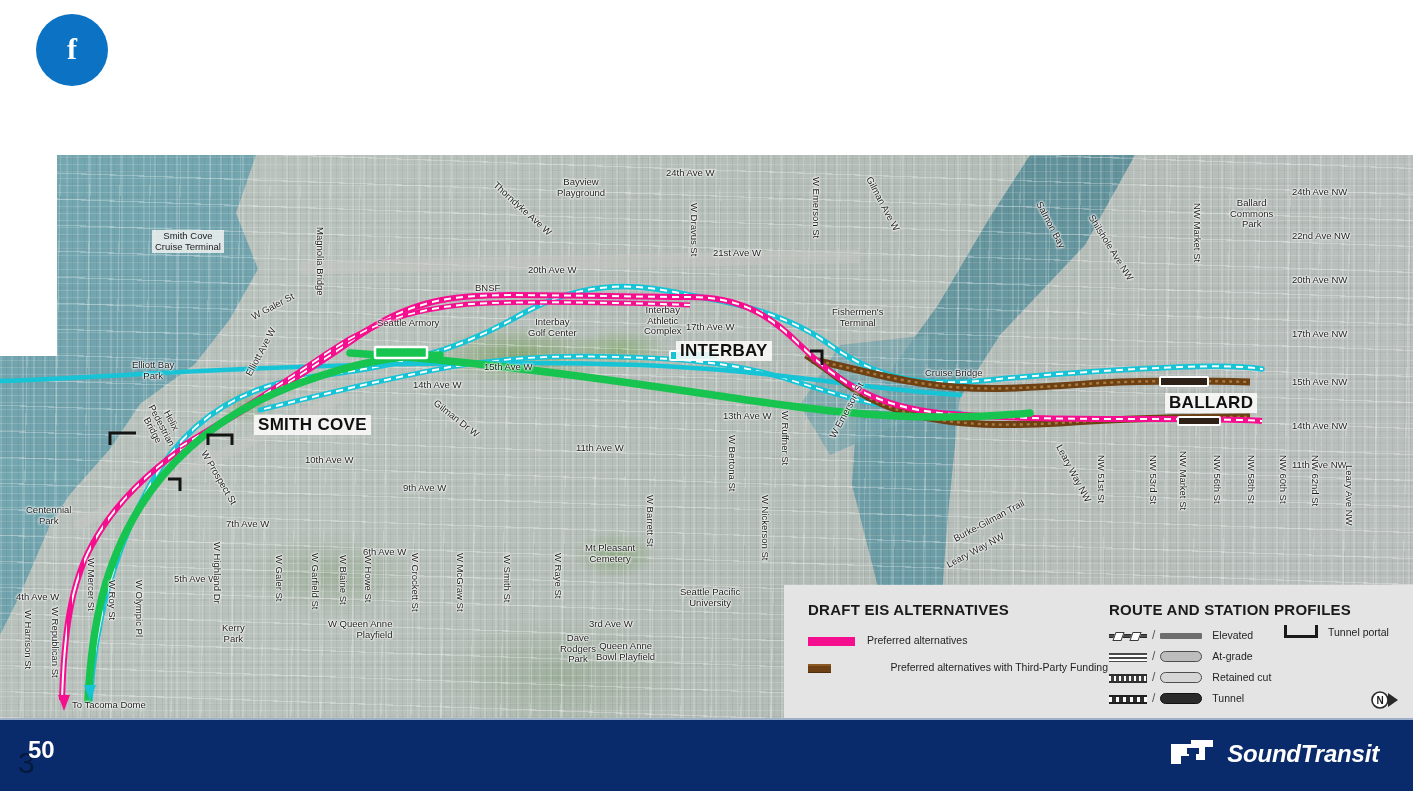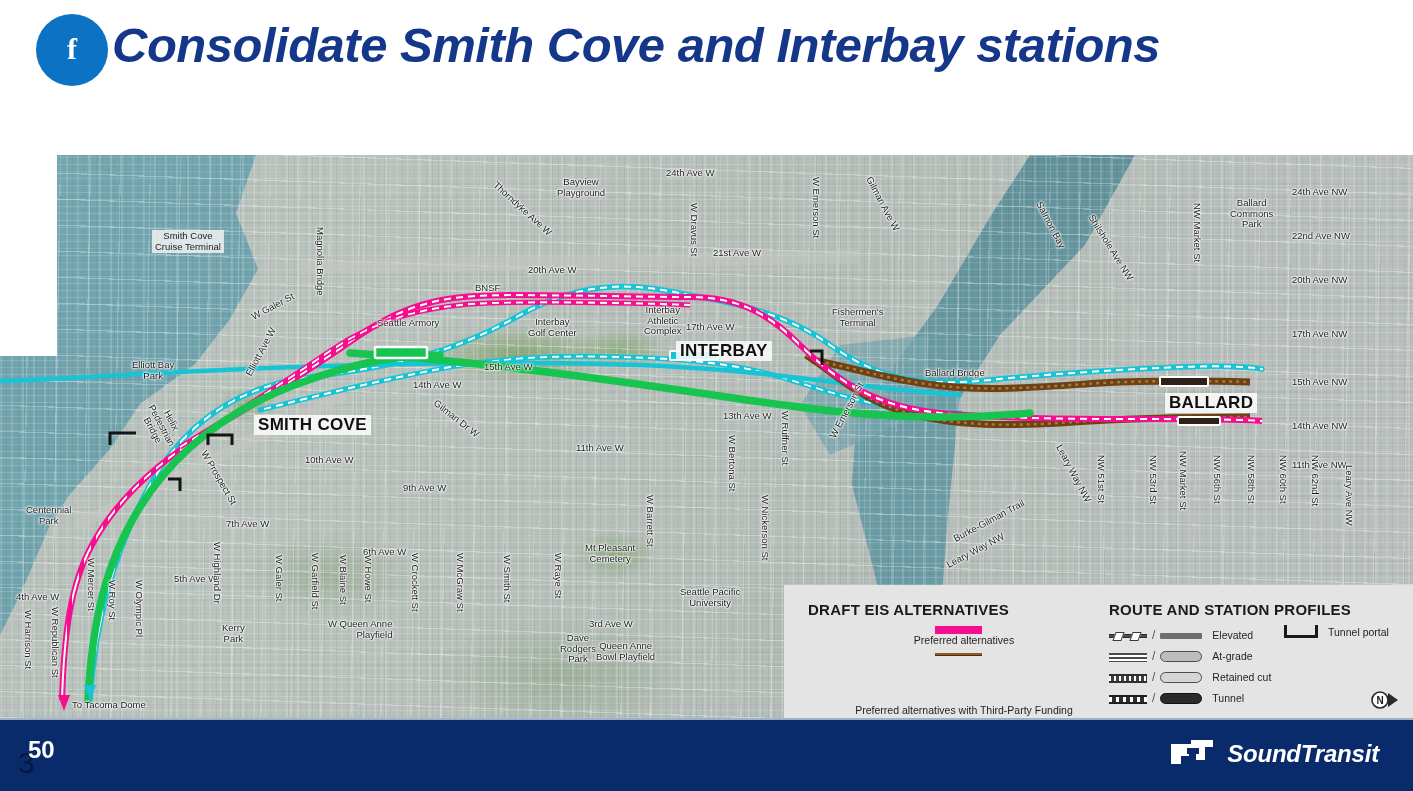--- a/index.html
+++ b/index.html
@@ -98,21 +98,21 @@
   
   .cover-box { position:absolute; left:0; top:0px; width:57px; height:201px;
     background:#ffffff; }
 
   
   .legend { position:absolute; left:784px; top:430px; width:629px; height:133px;
     background:#e4e4e4; }
   .legend-col { position:absolute; }
   .legend-title { font-size:15px; font-weight:bold; color:#1a1a1a;
     letter-spacing:.25px; font-family:"Liberation Sans", sans-serif; }
-  .legend-row { display:flex; align-items:center; height:20px;flex-direction:column; }
+  .legend-row { display:flex; align-items:flex-end; height:20px; }
   .legend-text { font-size:10.5px; color:#1f1f1f; margin-left:12px;
     font-family:"Liberation Sans", sans-serif; white-space:nowrap; }
   .swatch { width:47px; height:9px; display:inline-block; }
   .sw-pink { background:#f50f8e; }
   .sw-brown { background:#6d4114; border-top:2px solid #8a5a22; border-bottom:1px solid #4e2d0c; }
   .sw-cyan { background:#19c8d8; }
 
   .prof-row { display:flex; align-items:center; height:20px; }
   .prof-line { width:38px; height:9px; position:relative; }
   .prof-slash { margin:0 5px; color:#555; font-size:12px; }
@@ -158,21 +158,20 @@
 </style>
 </head>
 <body>
 
 <div class="slide">
 
   <div class="title-row">
     <div class="fb-badge">
       <div class="glyph">f</div>
     </div>
-    <div class="slide-title">Consolidate Smith Cove and Interbay stations</div>
   </div>
 
   <div class="map">
     <div class="base"></div>
     <div class="water w-elliott"></div>
     <div class="water w-elliott2"></div>
     <div class="water w-salmon"></div>
     <div class="water w-ship"></div>
     <div class="water w-fish"></div>
     <div class="grain"></div>
@@ -315,21 +314,21 @@
 Park</div>
     <div class="lbl c" style="left:596px; top:486px;">Queen Anne
 Bowl Playfield</div>
     <div class="lbl" style="left:821px; top:22px; transform:rotate(90deg); transform-origin:left top;">W Emerson St</div>
     <div class="lbl" style="left:873px; top:20px; transform:rotate(62deg); transform-origin:left top;">Gilman Ave W</div>
     <div class="lbl c" style="left:832px; top:152px;">Fishermen's
 Terminal</div>
     <div class="lbl" style="left:1043px; top:45px; transform:rotate(62deg); transform-origin:left top;">Salmon Bay</div>
     <div class="lbl" style="left:1095px; top:58px; transform:rotate(58deg); transform-origin:left top;">Shilshole Ave NW</div>
     <div class="lbl" style="left:1202px; top:48px; transform:rotate(90deg); transform-origin:left top;">NW Market St</div>
-    <div class="lbl" style="left:925px; top:213px;">Ballard Bridge</div>
+    <div class="lbl" style="left:925px; top:213px;">Cruise Bridge</div>
     <div class="lbl c" style="left:1230px; top:43px;">Ballard
 Commons
 Park</div>
     <div class="lbl" style="left:1292px; top:32px;">24th Ave NW</div>
     <div class="lbl" style="left:1292px; top:76px;">22nd Ave NW</div>
     <div class="lbl" style="left:1292px; top:120px;">20th Ave NW</div>
     <div class="lbl" style="left:1292px; top:174px;">17th Ave NW</div>
     <div class="lbl" style="left:1292px; top:222px;">15th Ave NW</div>
     <div class="lbl" style="left:1292px; top:266px;">14th Ave NW</div>
     <div class="lbl" style="left:1292px; top:305px;">11th Ave NW</div>

